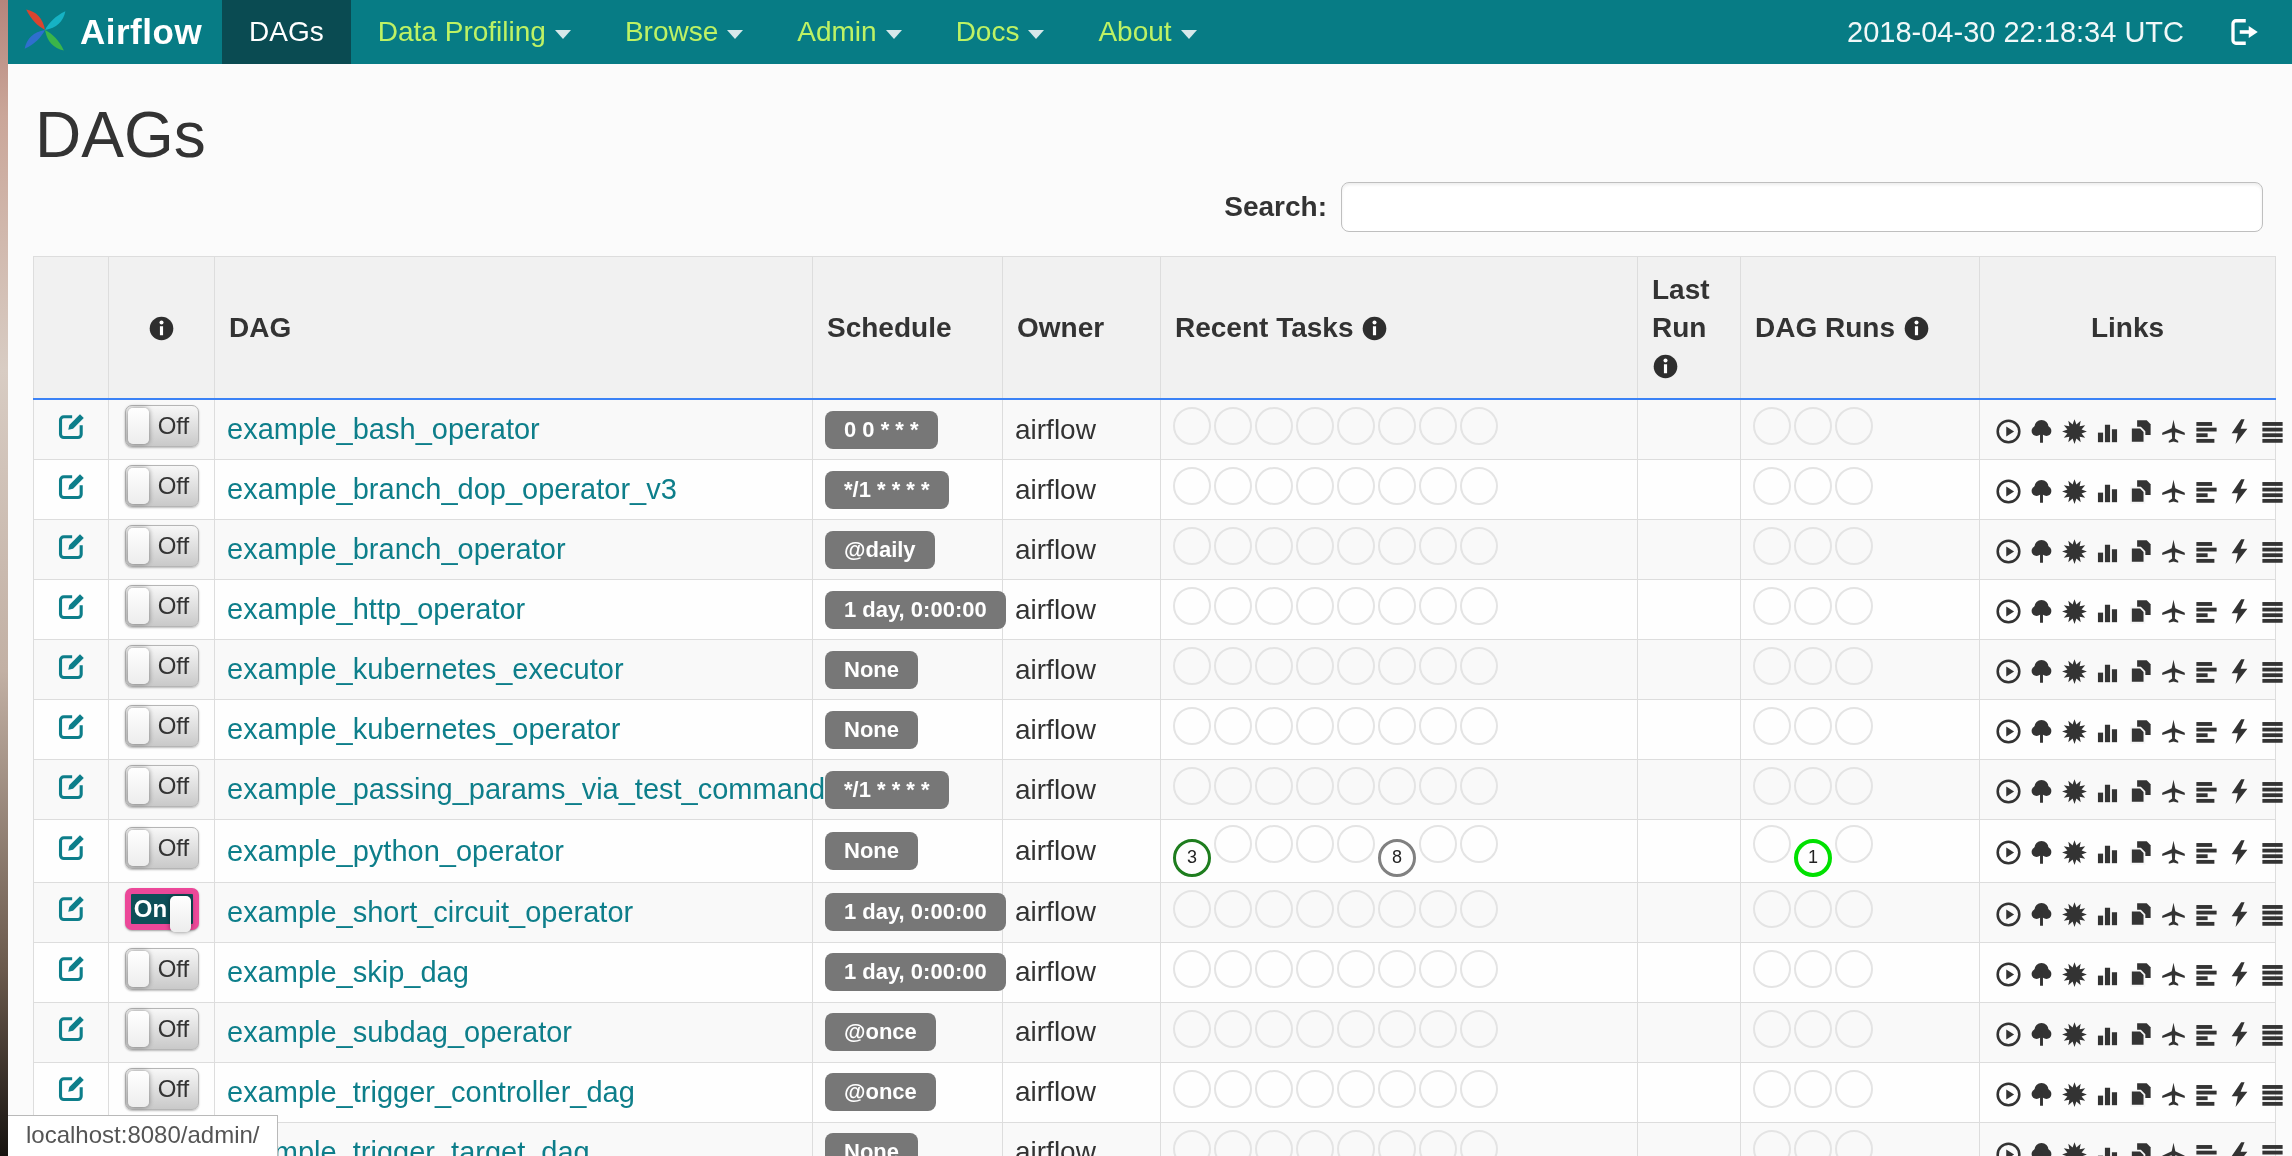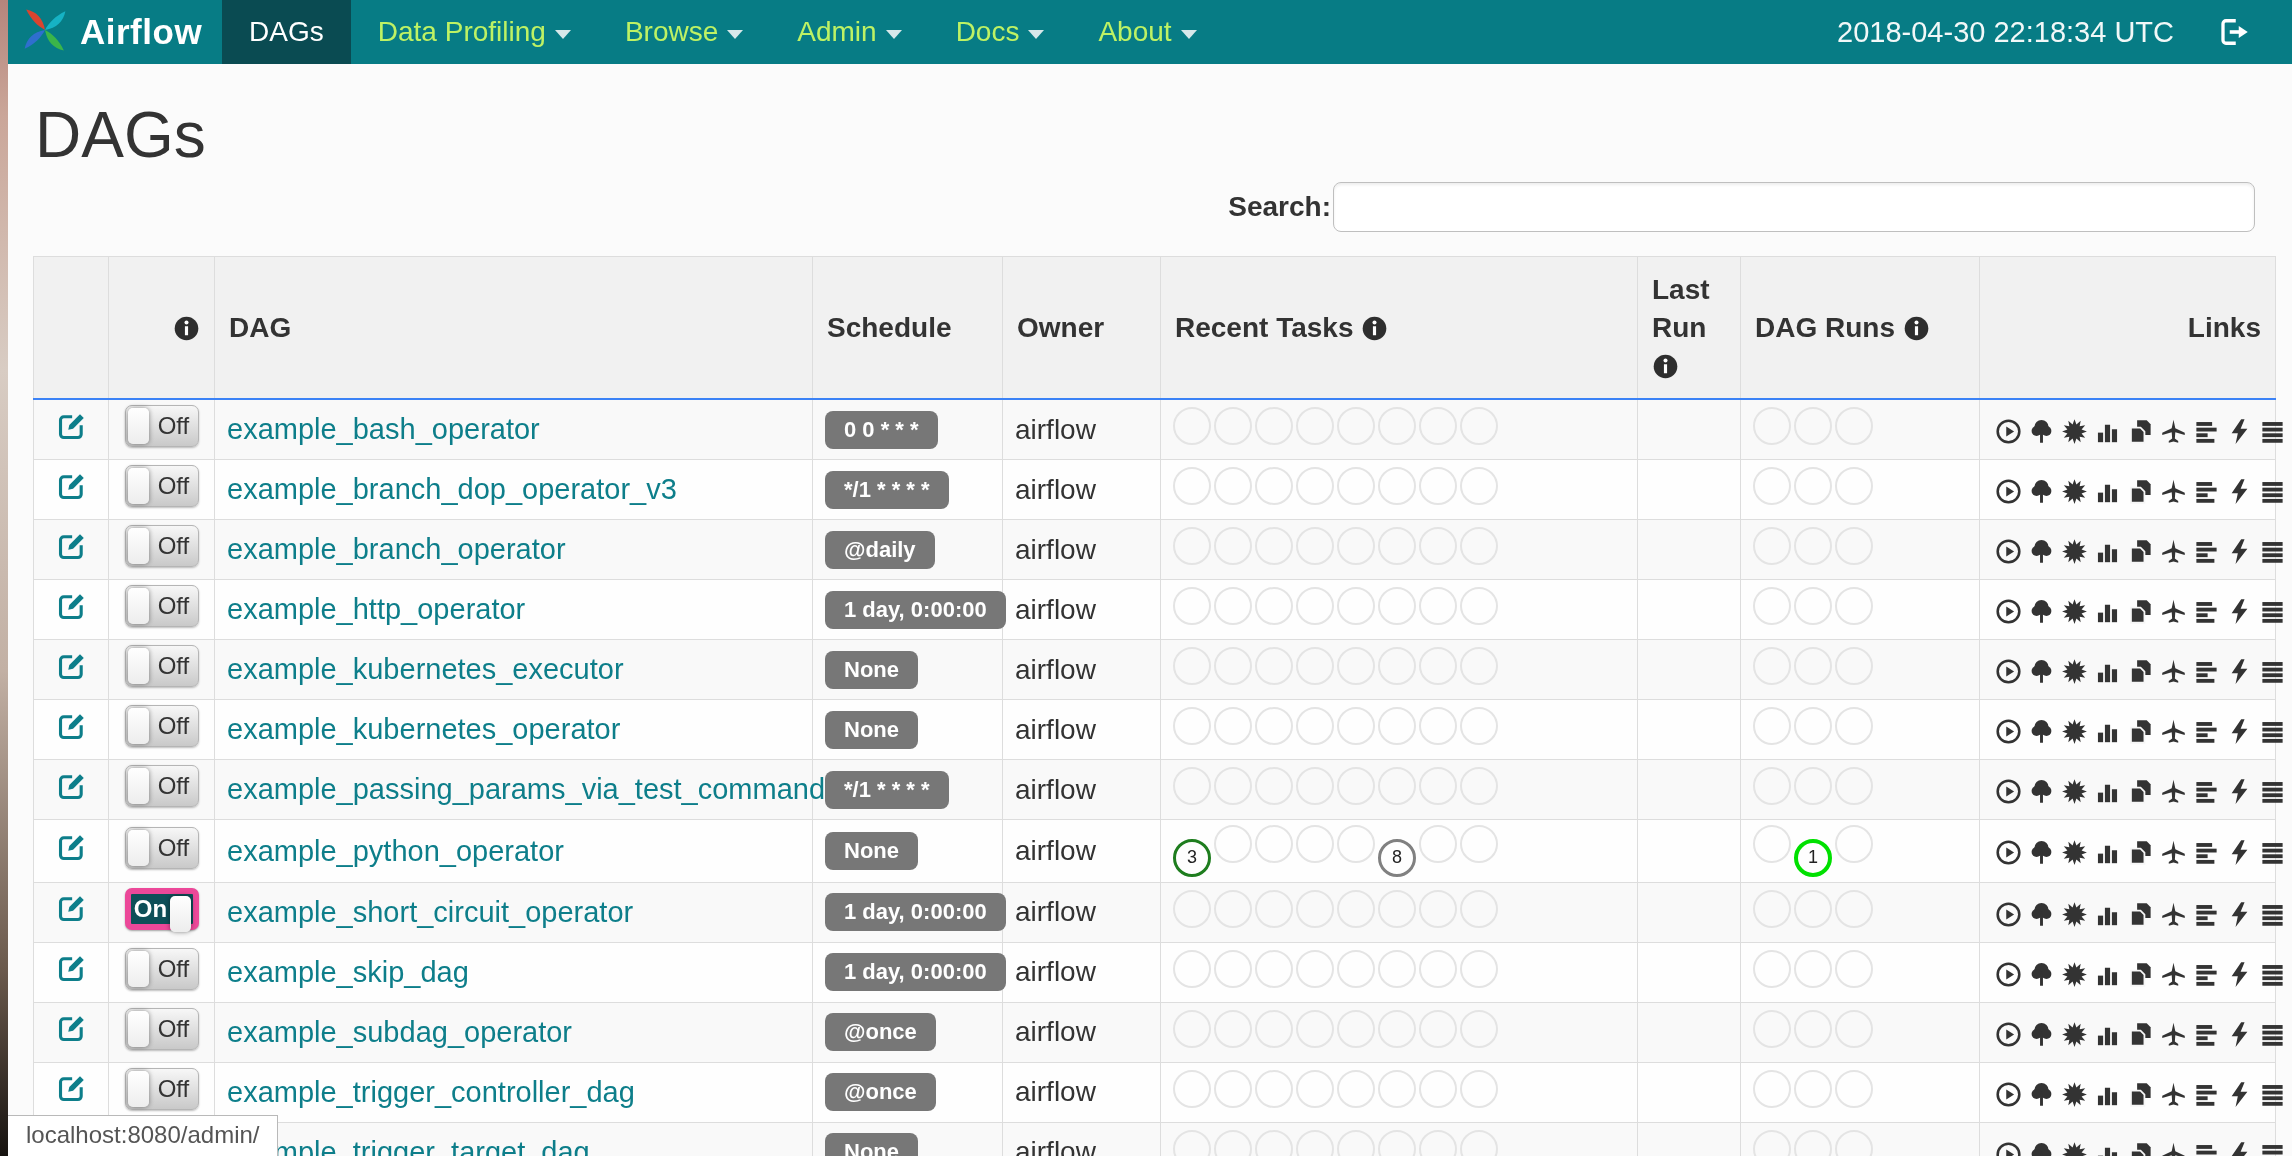--- a/index.html
+++ b/index.html
@@ -15,42 +15,42 @@
   }
   .app { margin-left:8px; }
 
   
   .navbar { height:64px; background:var(--navbar,#077c85); display:flex; align-items:stretch; }
   .brand { display:flex; align-items:center; gap:12px; padding:0 20px 0 14px; }
   .brand-name { color:#fff; font-size:35px; font-weight:bold; letter-spacing:.5px; }
   .nav-item { display:flex; align-items:center; gap:9px; padding:0 27px; font-size:28px; color:#bef264; cursor:pointer; }
   .nav-item.active { background:var(--navbar-active,#0a4b52); color:#fff; }
   .caret { width:0; height:0; border-left:8px solid transparent; border-right:8px solid transparent; border-top:9px solid #d7e8ea; margin-top:4px; }
-  .nav-right { margin-left:auto; display:flex; align-items:center; gap:40px; padding-right:42px; }
+  .nav-right { margin-left:auto; display:flex; align-items:center; gap:40px; padding-right:32px; }
   .clock { color:#f2f8f8; font-size:29px; }
   .logout { display:flex; align-items:center; cursor:pointer; }
 
   
   .content { padding:0 25px; }
   h1.page-title { margin:34px 0 10px 2px; font-size:64px; font-weight:500; color:#333; }
-  .search-row { display:flex; justify-content:flex-end; align-items:center; gap:2px; margin:0 12px 24px 0; }
+  .search-row { display:flex; justify-content:flex-end; align-items:center; gap:14px; margin:0 4px 24px 0; }
   .search-row label { font-size:28px; font-weight:bold; }
   .search-input {
     width:922px; height:50px; border:1px solid #bfbfbf; border-radius:8px; background:#fff;
     box-shadow:inset 0 2px 3px rgba(0,0,0,.07); font-size:28px; padding:0 16px; outline:none;
   }
 
   
   table.dags { width:2242px; border-collapse:collapse; table-layout:fixed; background:#fff; }
   .dags th, .dags td { border:1px solid #ddd; vertical-align:middle; }
   .dags thead th {
     background:#f1f1f1; font-size:28px; font-weight:bold; color:#333;
     text-align:left; padding:14px 14px; border-bottom:2px solid #3b82f6; line-height:1.35;
   }
-  .dags thead th.center, .dags td.center { text-align:right; }
+  .dags thead th.center, .dags td.center { text-align:center; }
   .dags td { height:56px; padding:5px 12px; font-size:28px; color:#333; }
   .dags tbody tr:nth-child(odd)  { background:#f9f9f9; }
   .dags tbody tr:nth-child(even) { background:#fefefe; }
   .info-icon { width:27px; height:27px; vertical-align:-5px; }
   .c-edit { text-align:center; }
   .edit-icon { width:31px; height:31px; color:var(--link,#0d7e8a); }
 
   a.dag-link { color:var(--link,#0d7e8a); text-decoration:none; font-size:29px; cursor:pointer; }
 
   .badge {

